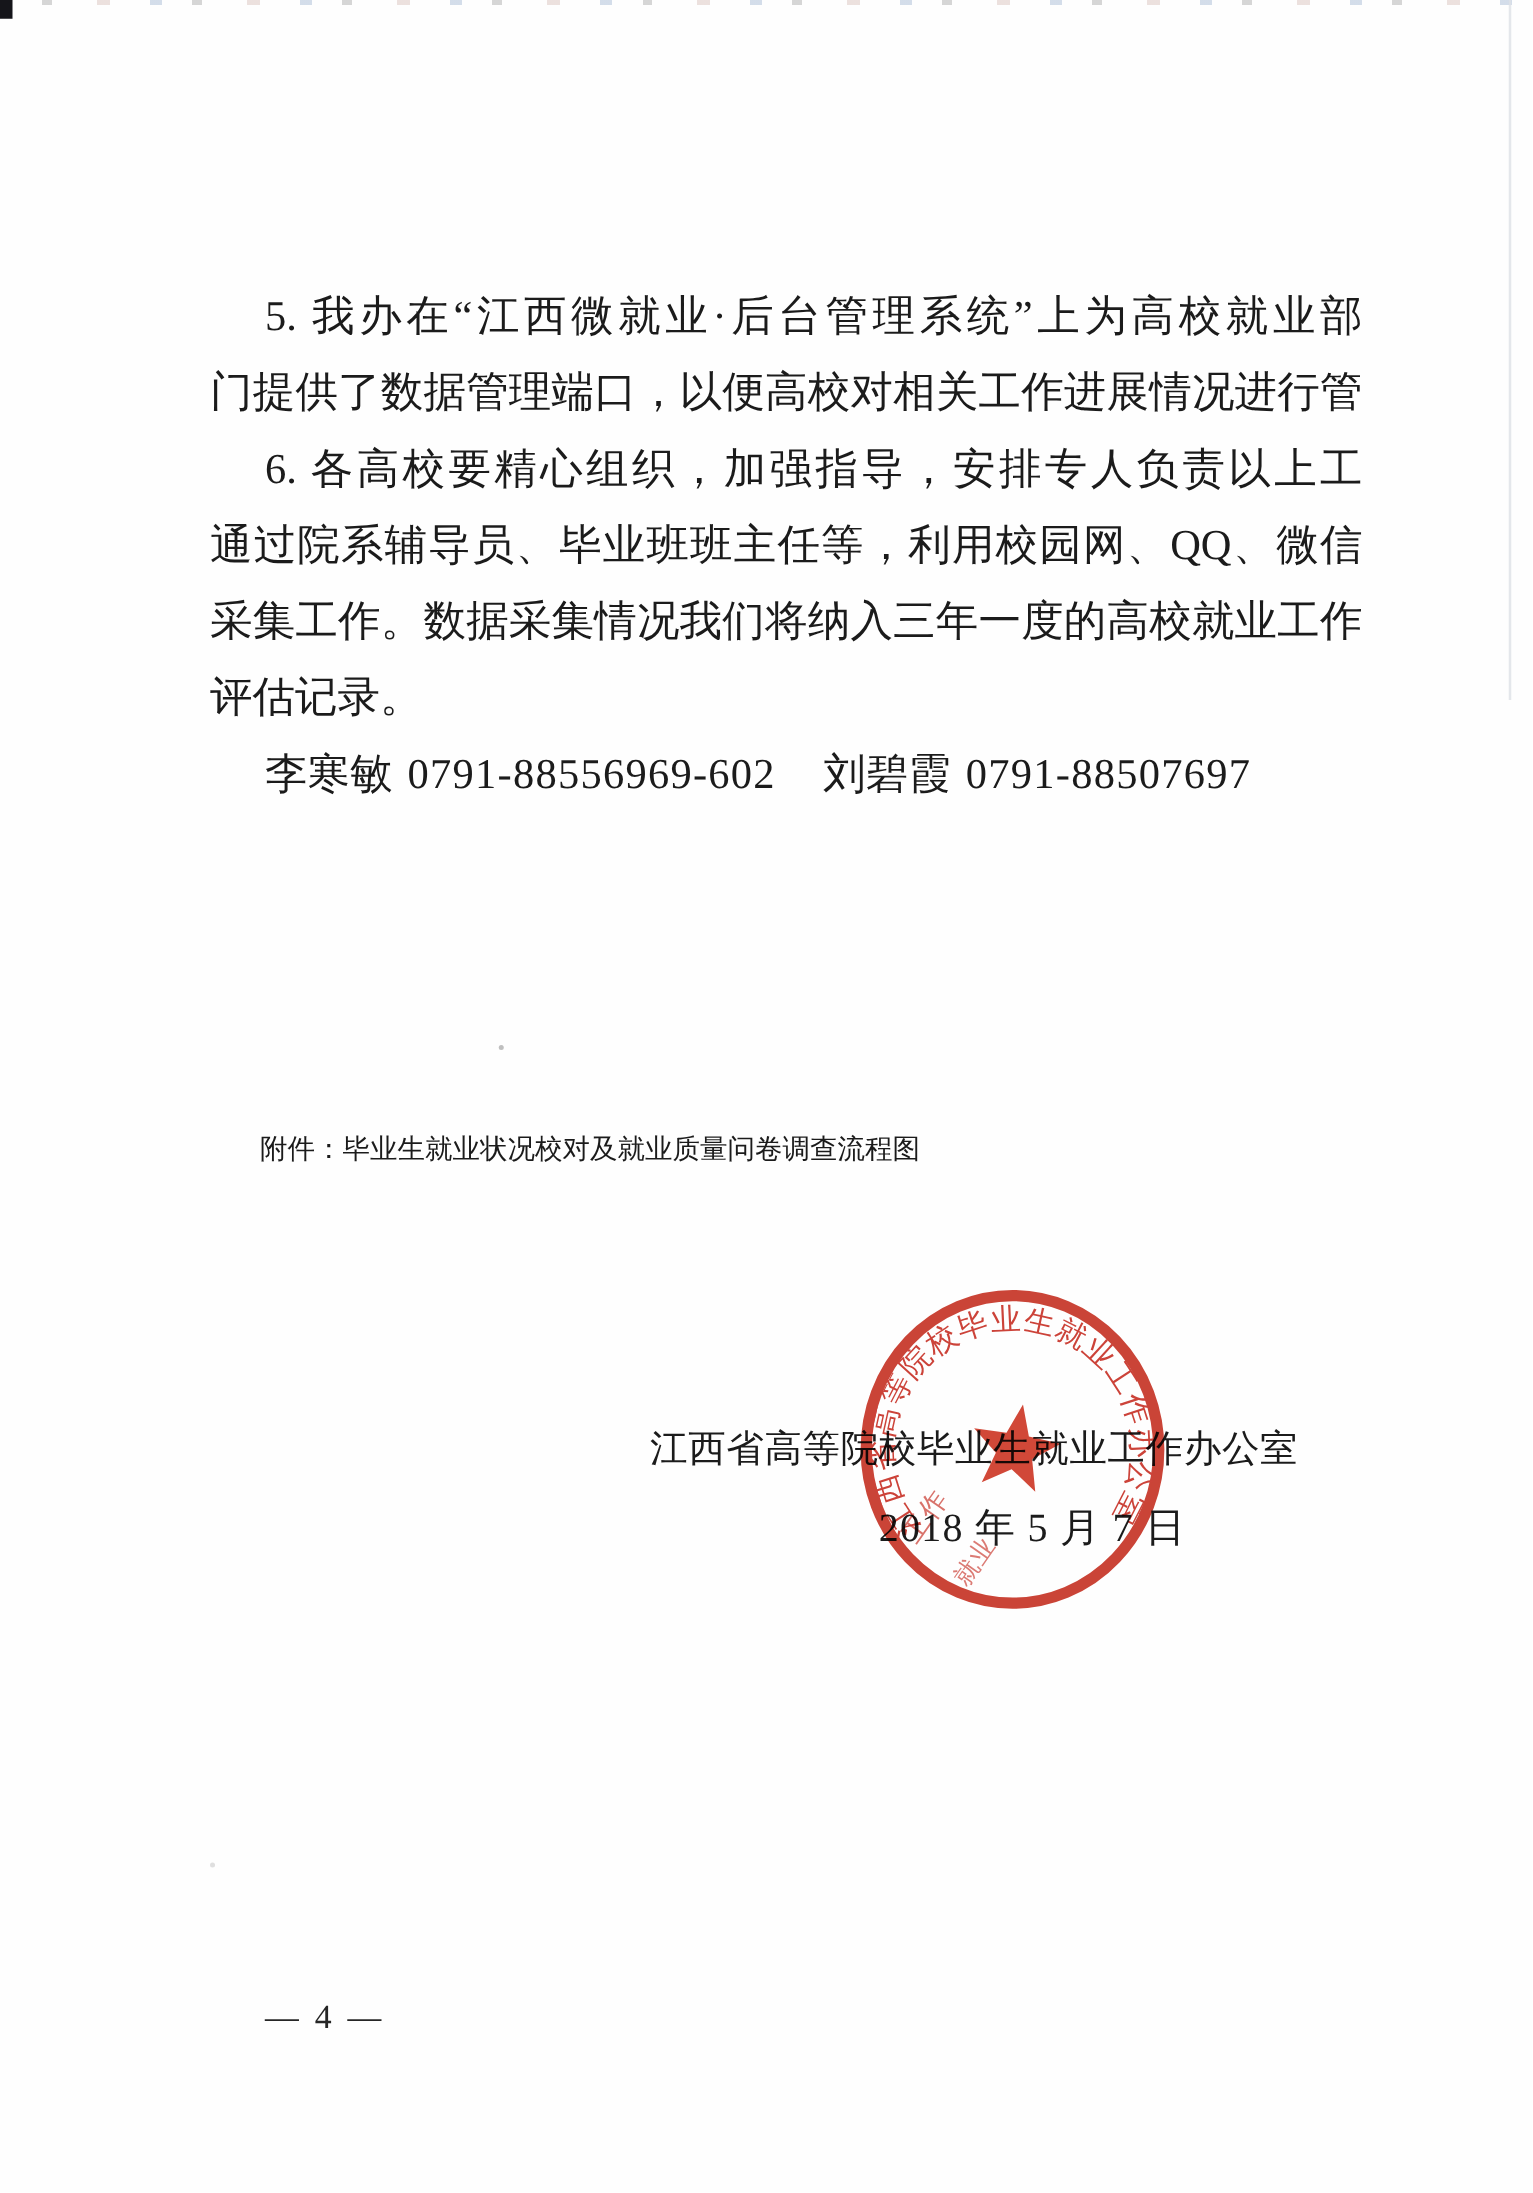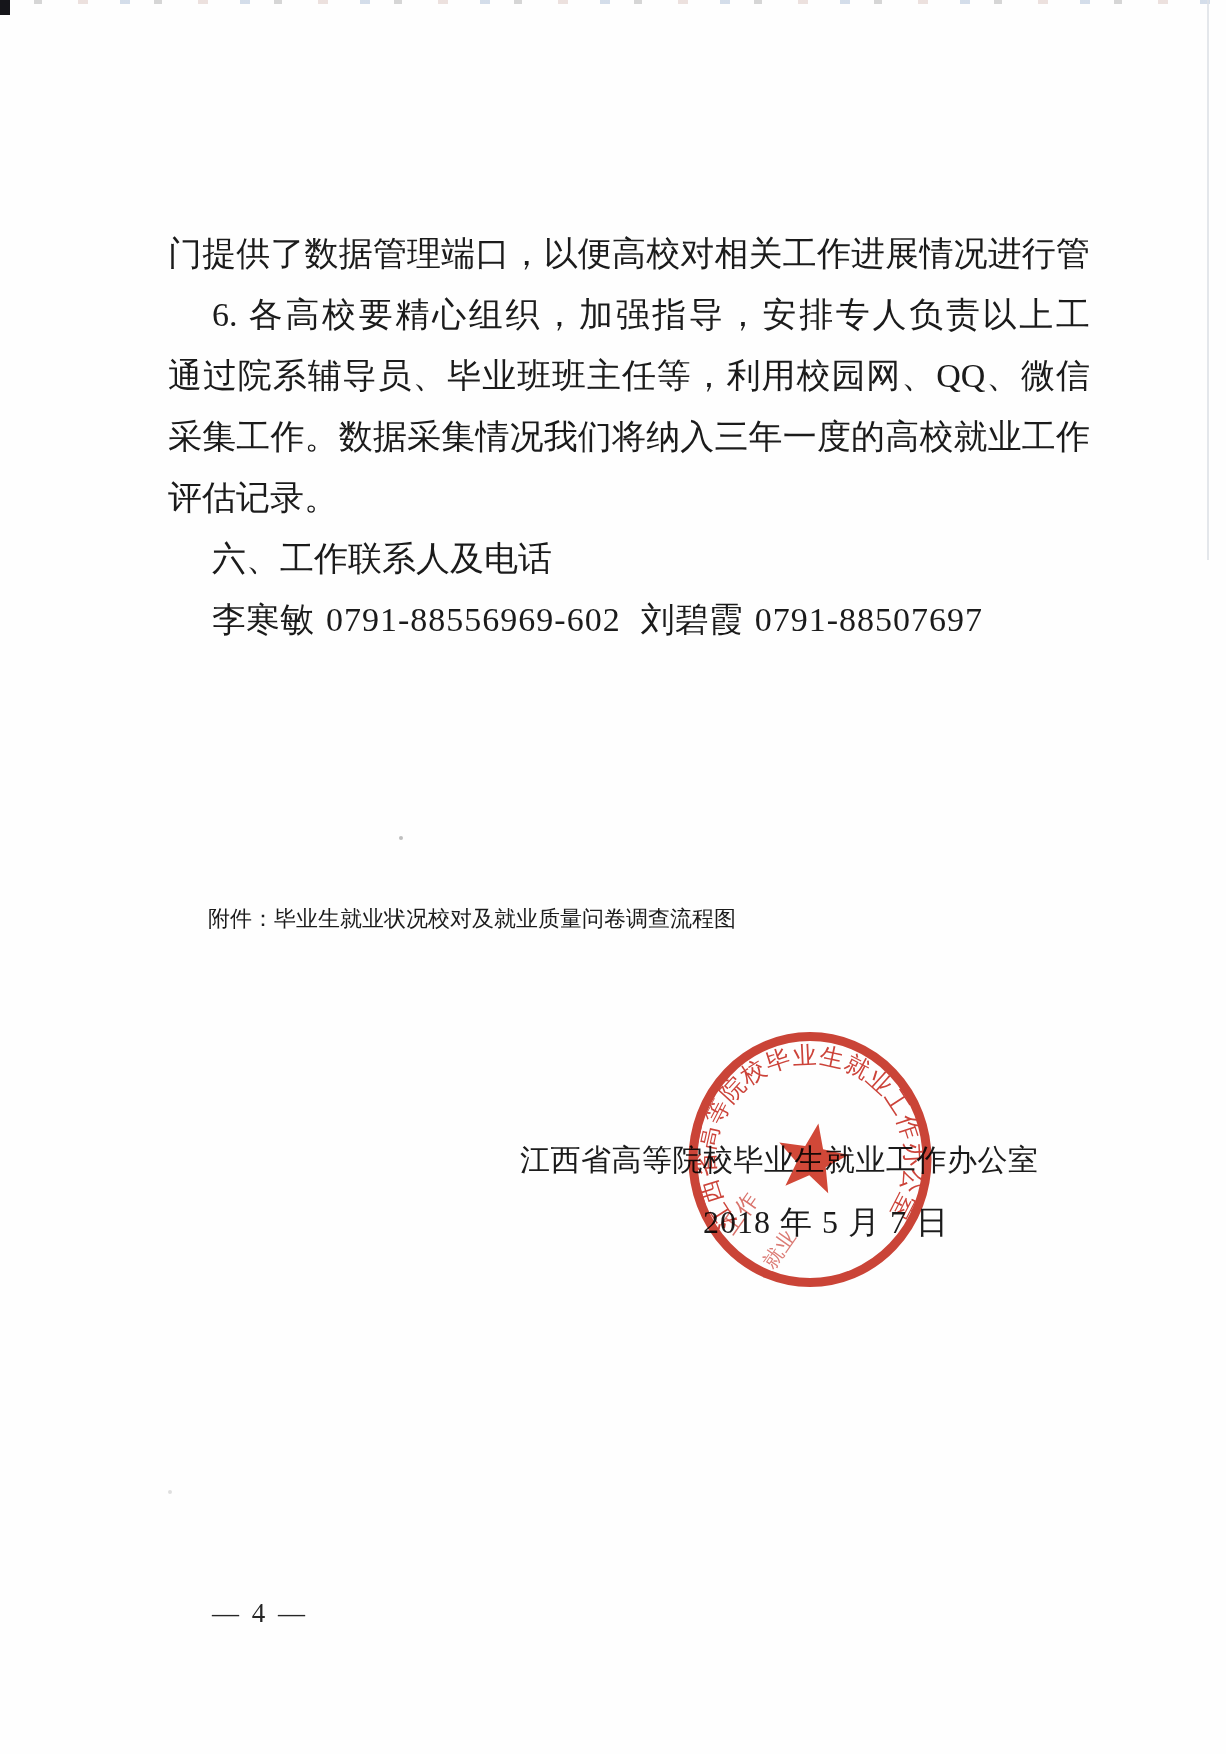--- a/index.html
+++ b/index.html
@@ -50,21 +50,21 @@
   }
   .line.justify {
     white-space: normal;
     text-align: justify;
     text-align-last: justify;
     overflow: hidden;
   }
   .line.indent { padding-left: 44px; }
 
   .contact-name { margin-right: 12px; }
-  .contact-group-2 { margin-left: 20px; }
+  .contact-group-2 { margin-left: 38px; }
   .contact-phone { letter-spacing: 1px; }
 
   .attachment-line {
     position: absolute; left: 168px; top: 897px; width: 960px;
     padding-left: 40px; font-size: 22px; line-height: 44px;
     white-space: nowrap;
   }
 
   .signature-line {
     position: absolute; left: 520px; top: 1140px;
@@ -100,26 +100,26 @@
 
 <div class="page">
 
   <div class="top-noise"></div>
   <div class="corner-mark"></div>
   <div class="edge-line"></div>
   <div class="speck-1"></div>
   <div class="speck-2"></div>
 
   <div class="body-text">
+    <div class="line indent justify">5. 我办在“江西微就业·后台管理系统”上为高校就业部</div>
     <div class="line justify">门提供了数据管理端口，以便高校对相关工作进展情况进行管</div>
     <div class="line indent justify">6. 各高校要精心组织，加强指导，安排专人负责以上工作，</div>
     <div class="line justify">通过院系辅导员、毕业班班主任等，利用校园网、QQ、微信等</div>
     <div class="line justify">采集工作。数据采集情况我们将纳入三年一度的高校就业工作</div>
     <div class="line">评估记录。</div>
-    <div class="line indent">六、工作联系人及电话</div>
     <div class="line indent">
       <span class="contact-name">李寒敏</span><span class="contact-phone">0791-88556969-602</span><span class="contact-name contact-group-2">刘碧霞</span><span class="contact-phone">0791-88507697</span>
     </div>
   </div>
 
   <div class="attachment-line">附件：毕业生就业状况校对及就业质量问卷调查流程图</div>
 
   <div class="signature-line">江西省高等院校毕业生就业工作办公室</div>
   <div class="date-line">2018 年 5 月 7 日</div>
 

